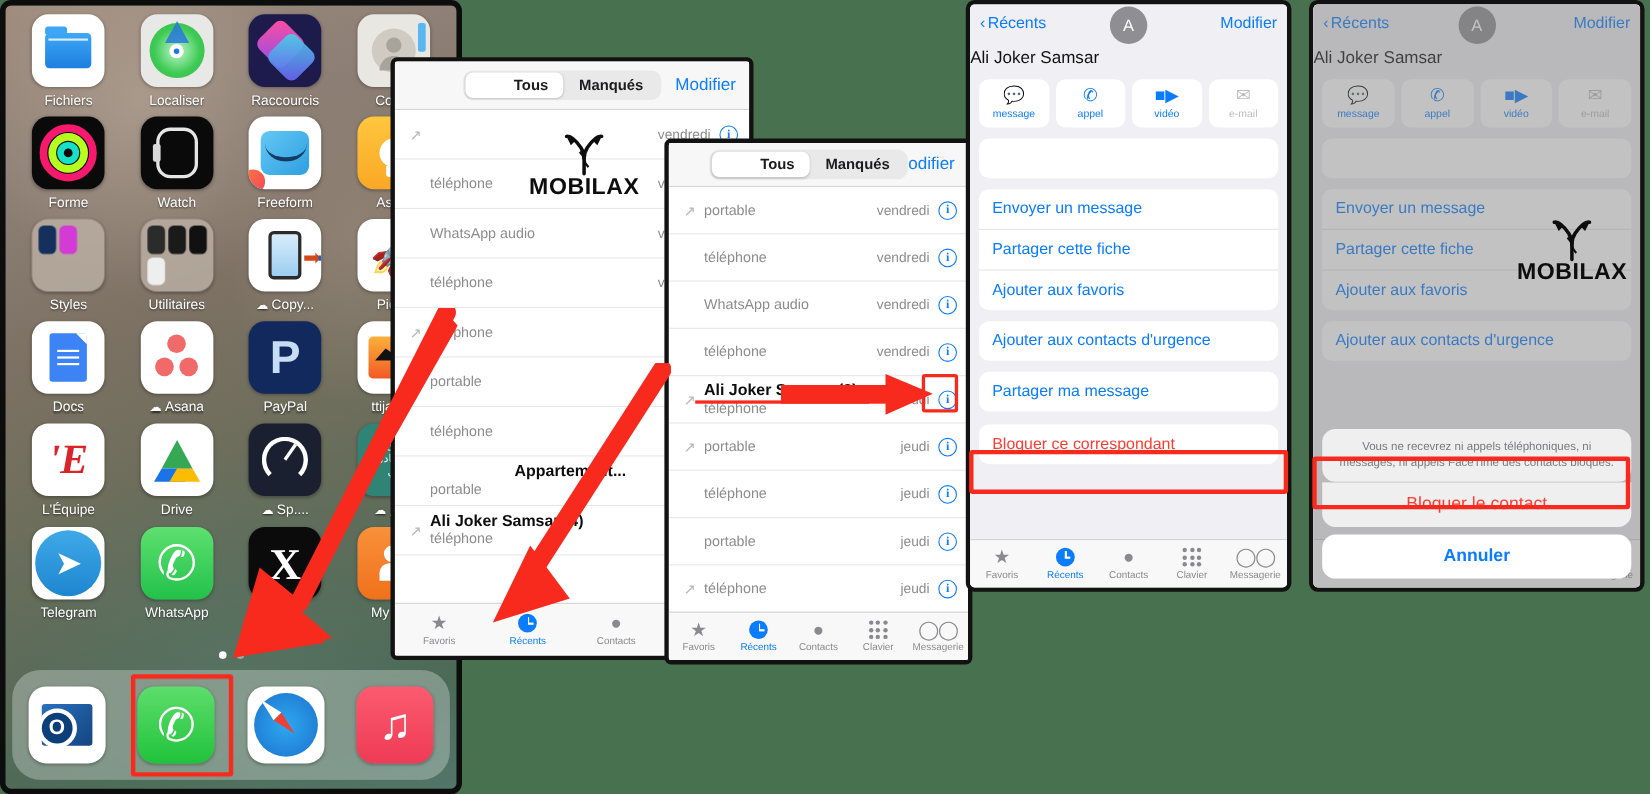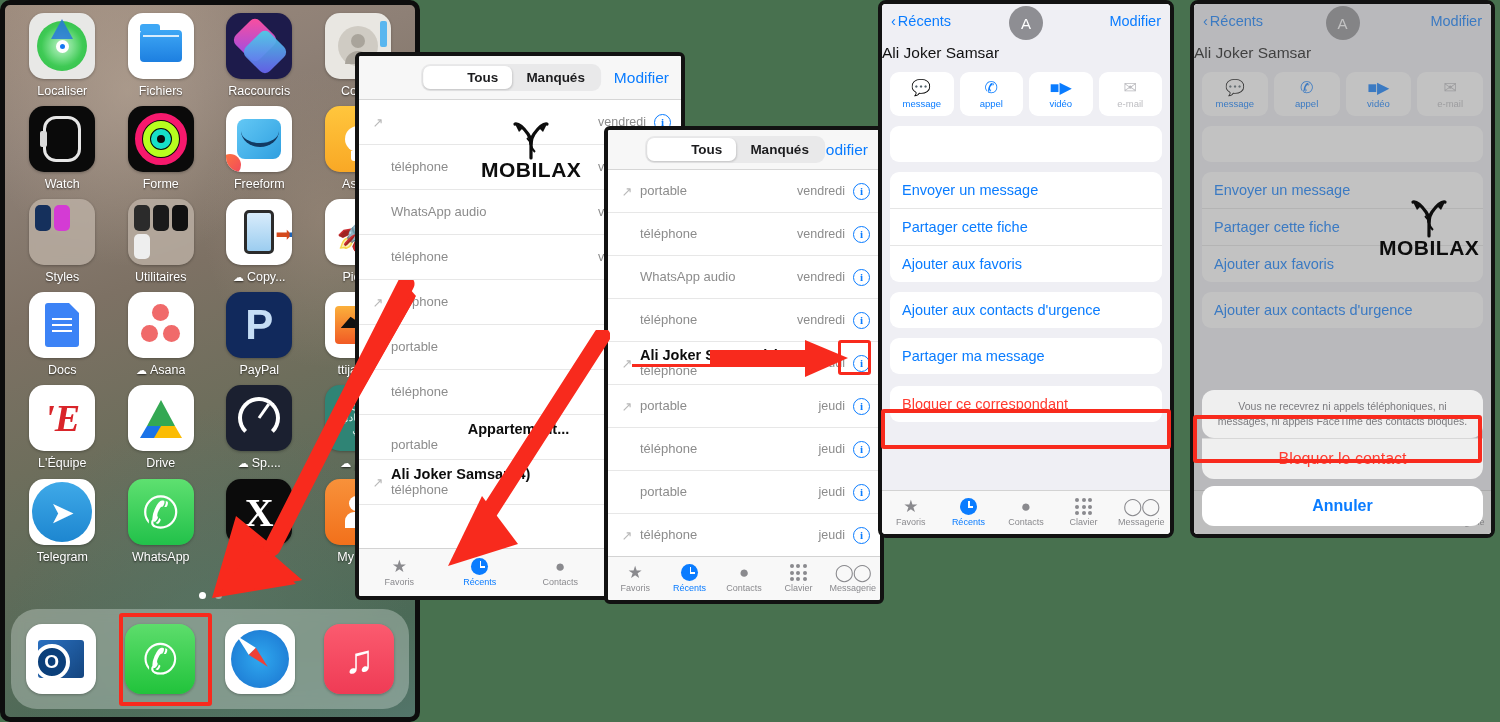--- a/index.html
+++ b/index.html
@@ -235,61 +235,61 @@
 <body>
 
 <div id="stage">
 
   <div class="panel" id="panel-home">
     <div class="wall-overlay"></div>
 
     <div class="icon-grid">
 
       <div class="app">
+        <div class="app-tile ic-files">
+            <div class="folder"></div>
+          </div>
+        <div class="app-label">Fichiers</div>
+      </div>
+      <div class="app">
         <div class="app-tile ic-find">
             <div class="ring">
               <div class="dot"></div>
             </div>
           </div>
         <div class="app-label">Localiser</div>
       </div>
       <div class="app">
-        <div class="app-tile ic-files">
-            <div class="folder"></div>
-          </div>
-        <div class="app-label">Fichiers</div>
-      </div>
-      <div class="app">
         <div class="app-tile ic-short">
             <div class="d1"></div>
             <div class="d2"></div>
           </div>
         <div class="app-label">Raccourcis</div>
       </div>
       <div class="app">
         <div class="app-tile ic-contacts">
             <div class="av"></div>
             <div class="tab"></div>
           </div>
         <div class="app-label">Conta</div>
       </div>
 
-      <div class="app">
-        <div class="app-tile ic-watch">
-            <div class="band"></div>
-          </div>
-        <div class="app-label">Watch</div>
-      </div>
       <div class="app">
         <div class="app-tile ic-forme">
             <i class="r r1"></i>
             <i class="r r2"></i>
             <i class="r r3"></i>
           </div>
         <div class="app-label">Forme</div>
+      </div>
+      <div class="app">
+        <div class="app-tile ic-watch">
+            <div class="band"></div>
+          </div>
+        <div class="app-label">Watch</div>
       </div>
       <div class="app">
         <div class="app-tile ic-free">
             <div class="sq">
               <div class="wv"></div>
             </div>
             <div class="bl"></div>
           </div>
         <div class="app-label">Freeform</div>
       </div>

